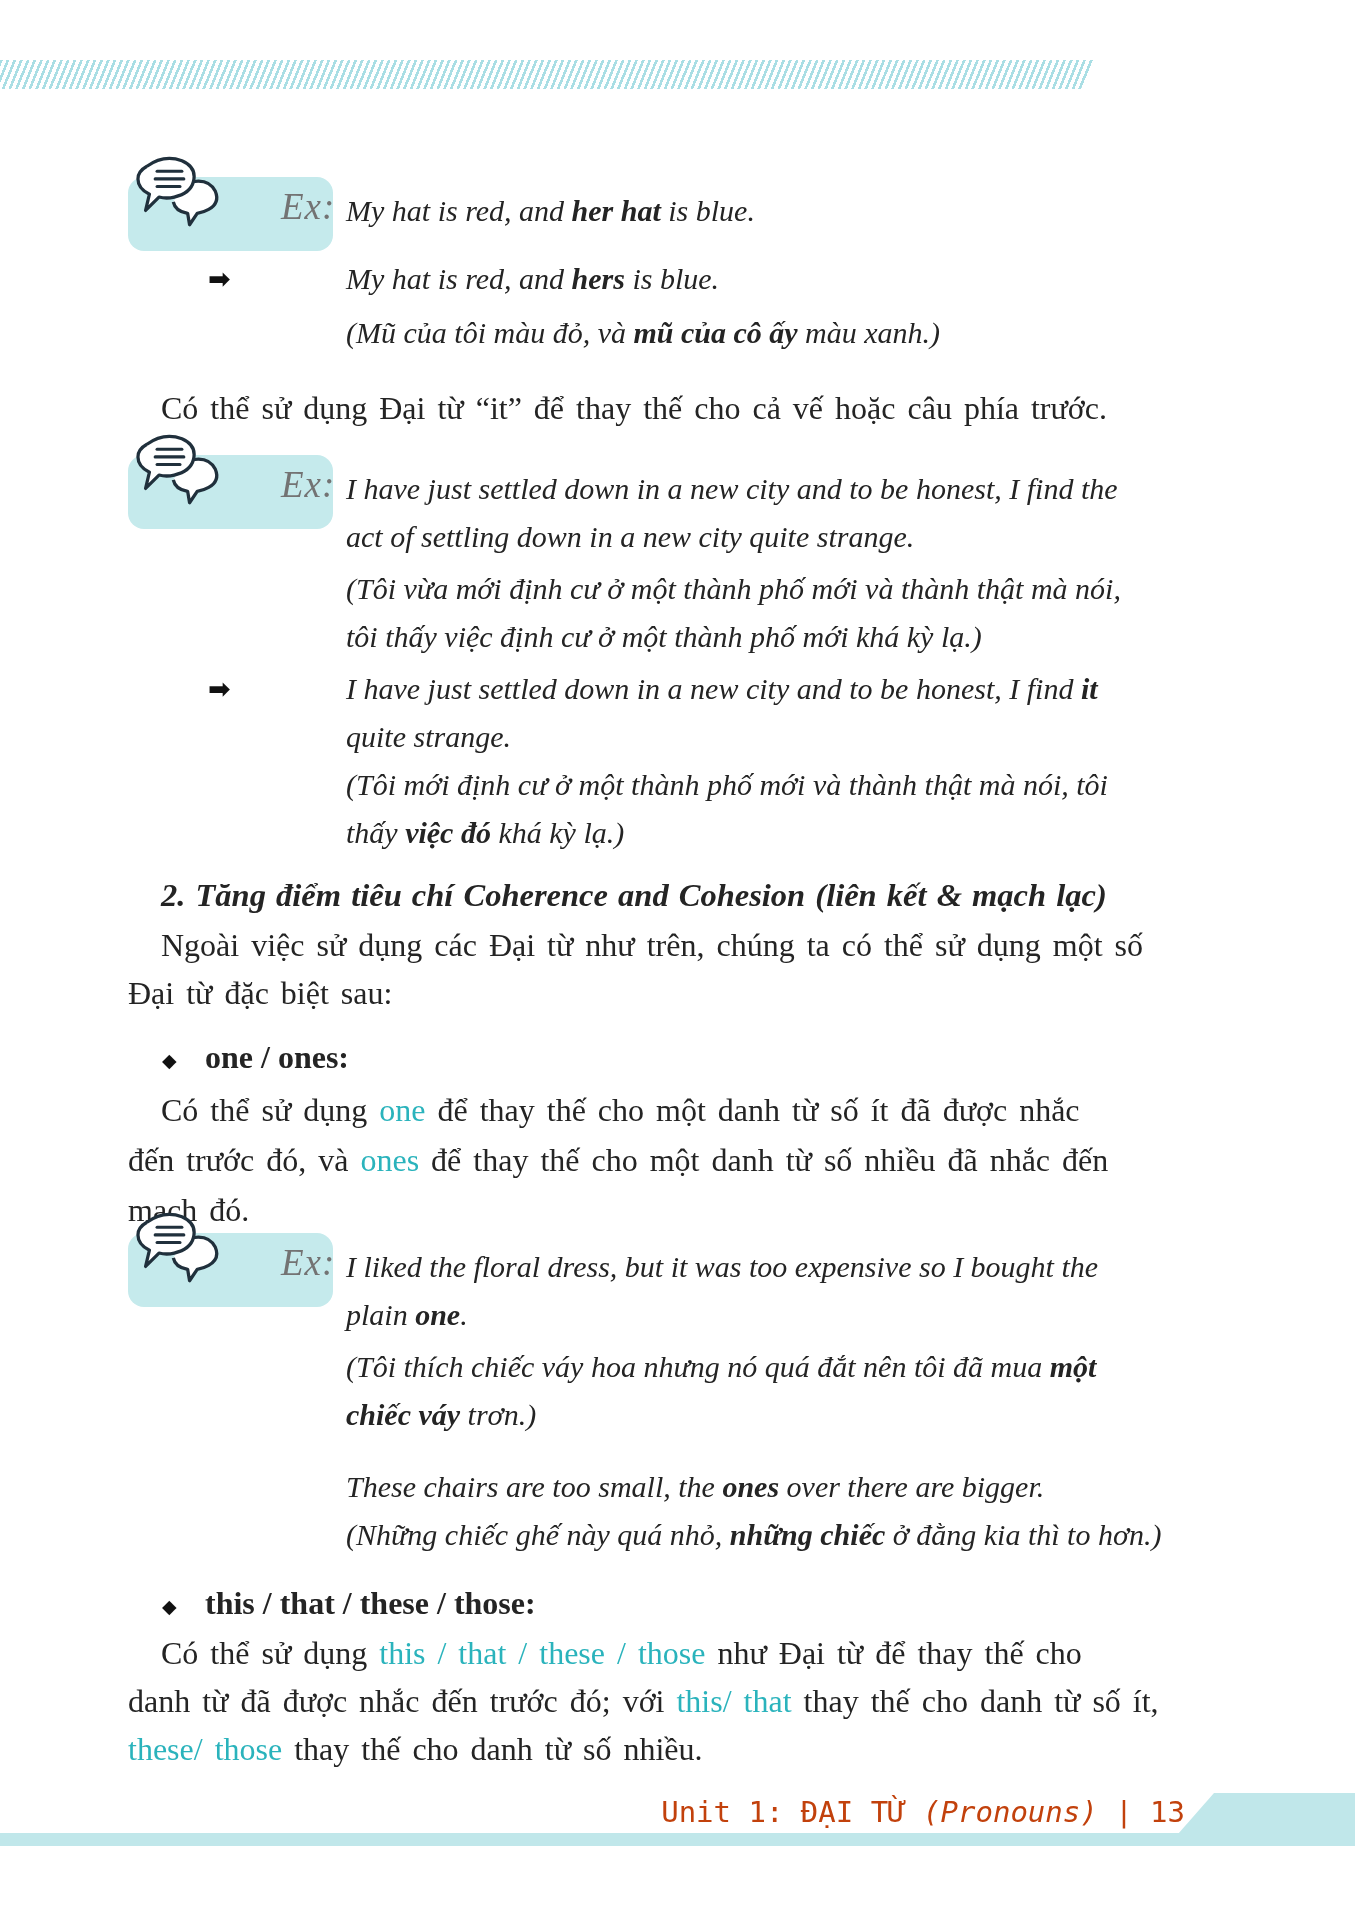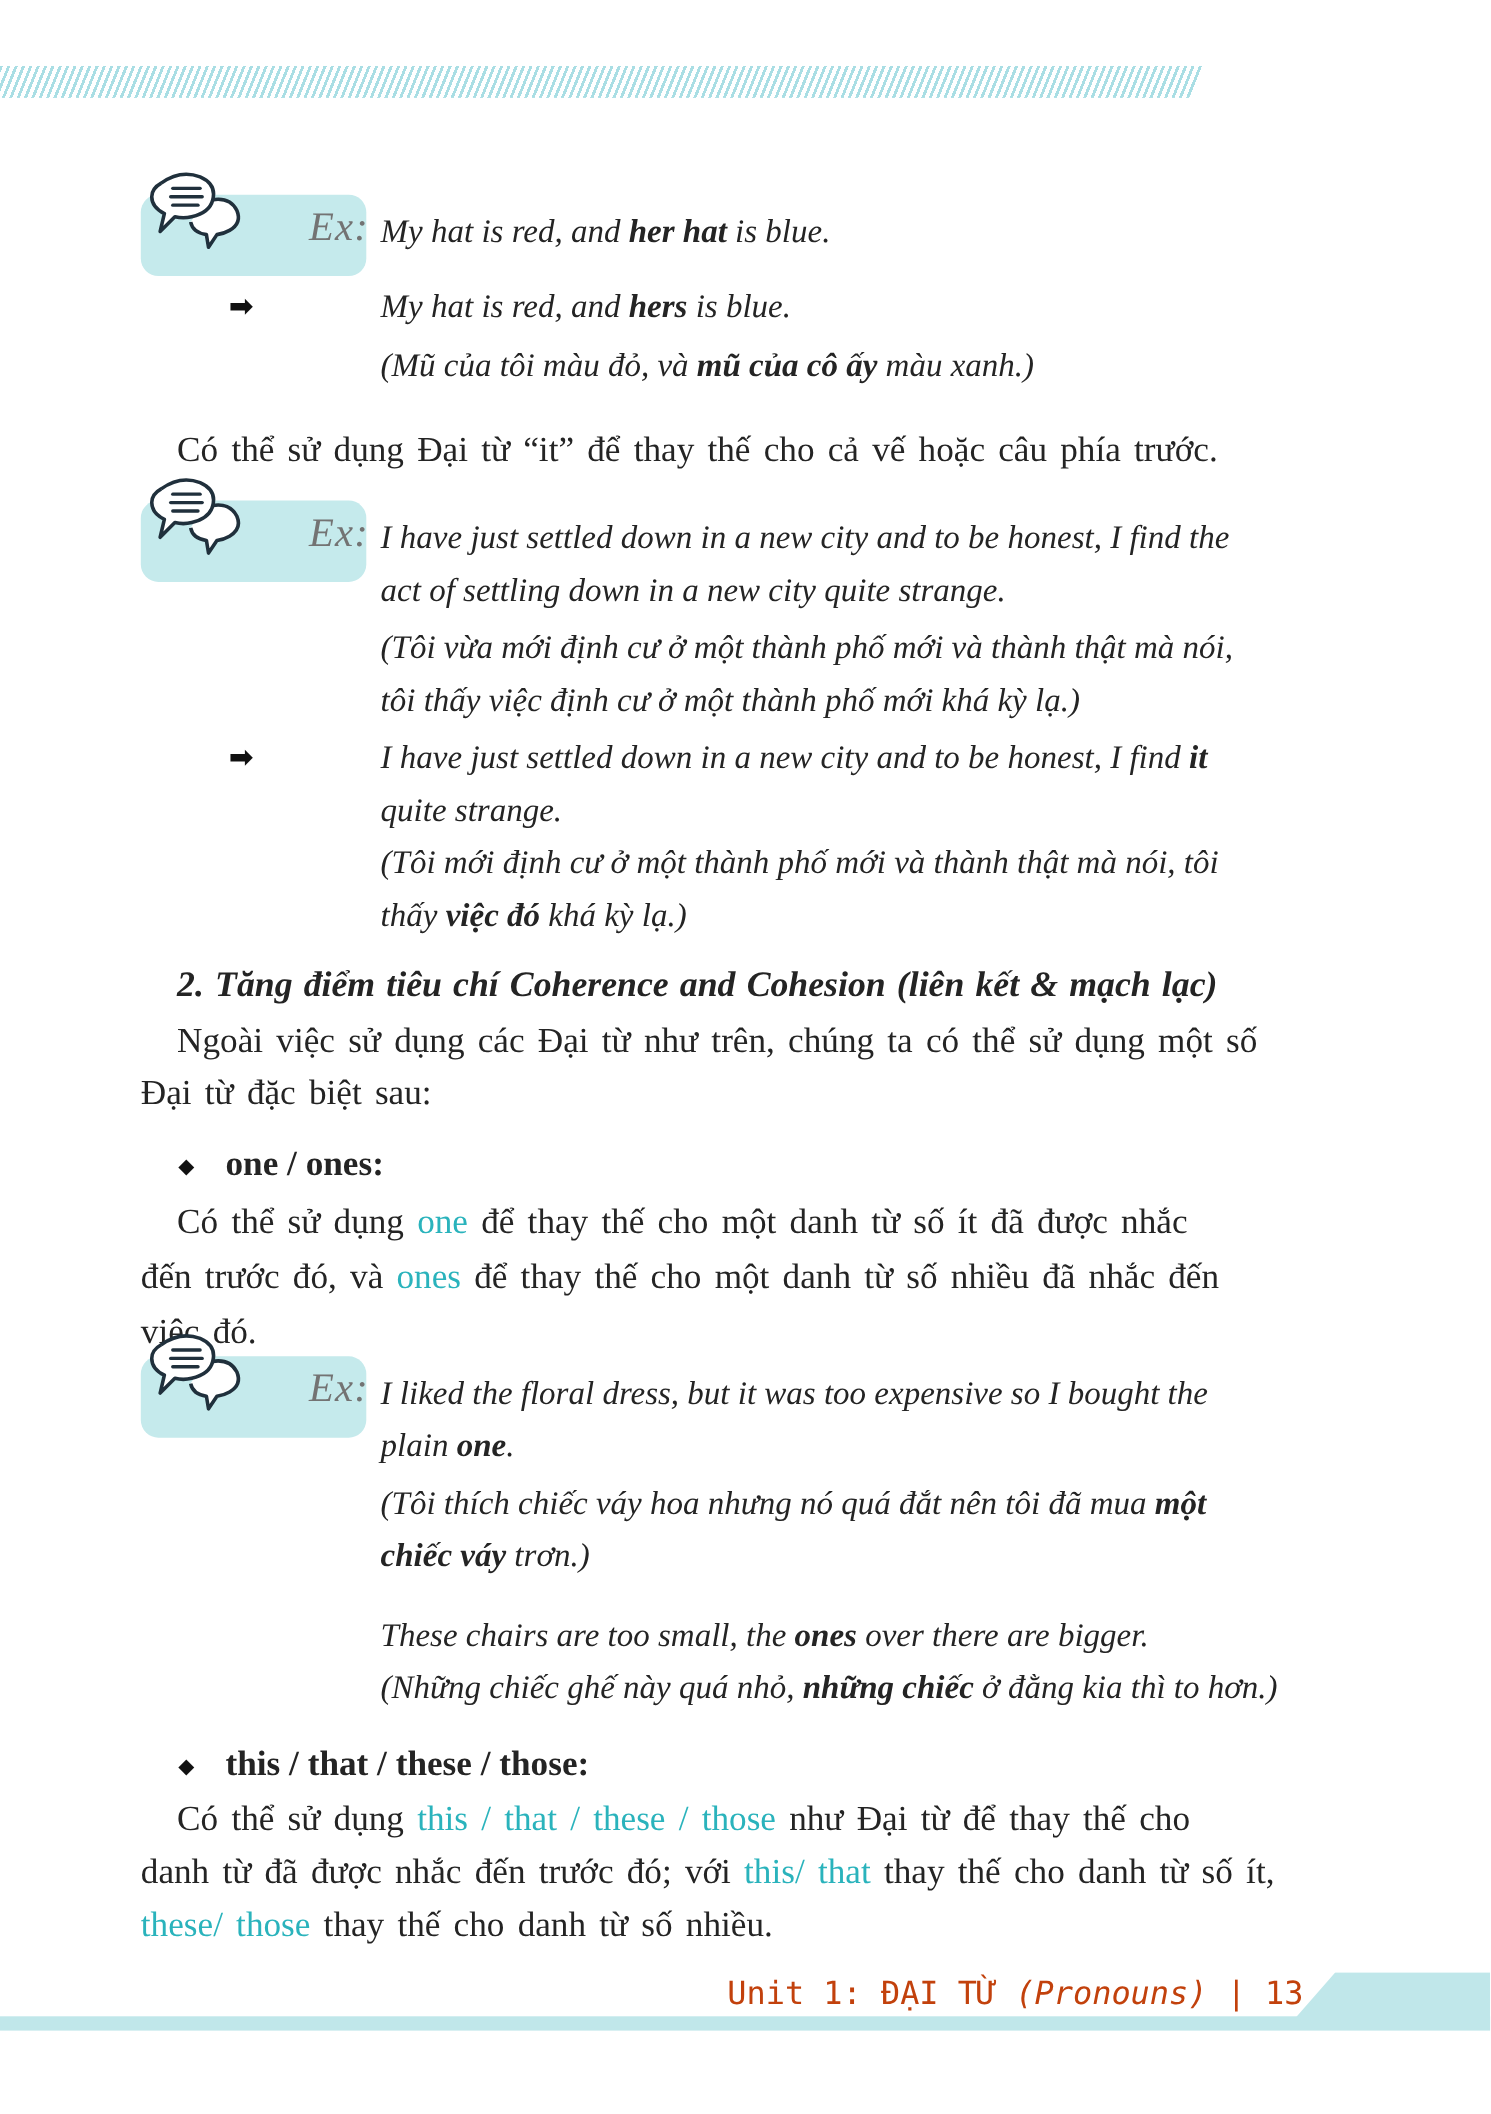--- a/index.html
+++ b/index.html
@@ -154,21 +154,21 @@
 
     <h2 class="heading m-heading" style="margin:14px 0 0 0;">2. Tăng điểm tiêu chí Coherence and Cohesion (liên kết &amp; mạch lạc)</h2>
 
     <p class="para m-para2" style="line-height:48px;margin:2px 0 0 0;"><span>Ngoài việc sử dụng các Đại từ như trên, chúng ta có thể sử dụng một số</span><br><span>Đại từ đặc biệt sau:</span></p>
 
     <div class="bullet m-bullet1">
       <span class="diamond">◆</span>
       <span>one / ones:</span>
     </div>
 
-    <p class="para m-para3" style="margin:6px 0 0 0;"><span>Có thể sử dụng </span><span class="c">one</span><span> để thay thế cho một danh từ số ít đã được nhắc</span><br><span>đến trước đó, và </span><span class="c">ones</span><span> để thay thế cho một danh từ số nhiều đã nhắc đến</span><br><span>việc đó.</span></p>
+    <p class="para m-para3" style="margin:6px 0 0 0;"><span>Có thể sử dụng </span><span class="c">one</span><span> để thay thế cho một danh từ số ít đã được nhắc</span><br><span>đến trước đó, và </span><span class="c">ones</span><span> để thay thế cho một danh từ số nhiều đã nhắc đến</span><br><span>mạch đó.</span></p>
 
     <section class="ex m-ex3">
       <div class="badge">
         <svg width="96" height="86" viewBox="0 0 100 90">
           <g fill="#ffffff" stroke="#20303c" stroke-width="3.4" stroke-linejoin="round">
             <path d="M55 30 q24 -8 32 8 q5 12 -7 19 q-5 3 -12 4 l-8 12 l-2 -12 q-13 -2 -15 -12"></path>
             <path d="M15 12 q18 -13 37 -6 q16 7 12 22 q-3 12 -20 16 q-8 2 -16 0 l-14 14 l4 -17 q-12 -6 -12 -16 q0 -8 9 -13"></path>
           </g>
           <g stroke="#20303c" stroke-width="3.2" stroke-linecap="round">
             <line x1="26" y1="17" x2="52" y2="17"></line>

